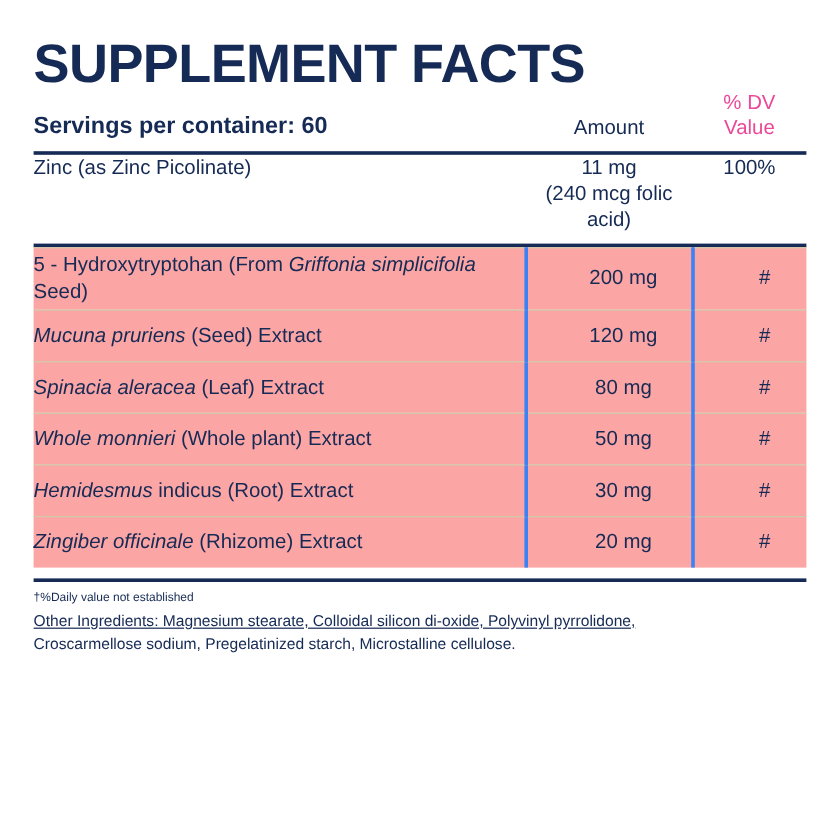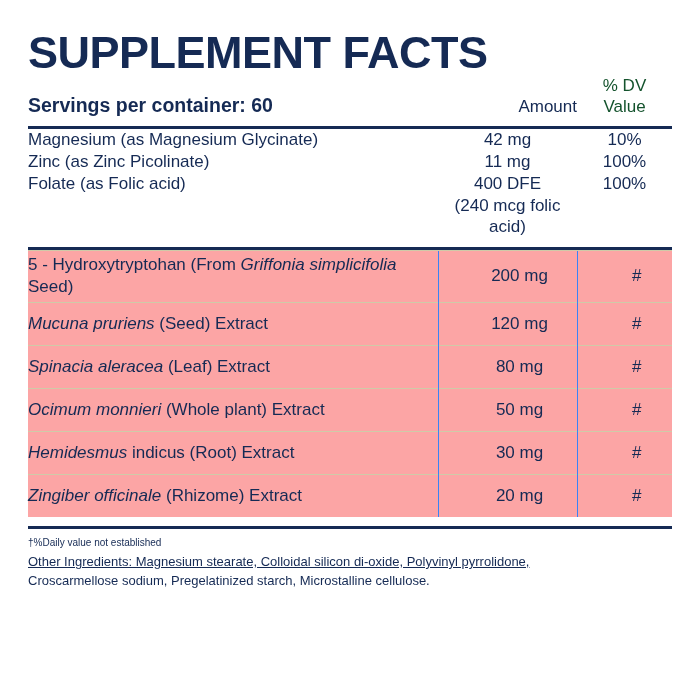--- a/index.html
+++ b/index.html
@@ -40,31 +40,31 @@
   }
   
   .head-row {
     display: flex;
     align-items: flex-end;
     margin-top: -42px;
   }
   .head-spacer { flex: 0 0 410px; }
   .head-amount {
     flex: 0 0 139px;
-    text-align: right;
+    text-align: center;
     font-size: 17px;
     line-height: 1.2;
     color: #152a54;
   }
   .head-dv {
     flex: 1 1 auto;
     text-align: center;
     font-size: 17px;
     line-height: 1.2;
-    color: #14532d;
+    color: #ec4899;
   }
   .rule {
     height: 2.5px;
     background: #152a54;
     margin-top: 9px;
   }
 
   table.facts {
     width: 100%;
     border-collapse: collapse;
@@ -98,21 +98,21 @@
   tr.herb { background: #fca5a5; }
   tr.herb td {
     border-top: 1px solid #cfcaa8;
     height: 43px;
     padding-top: 2px;
     padding-bottom: 2px;
   }
   tr.herb.tall td { height: 52px; }
   tr.herb td.name { padding-right: 6px; }
   tr.herb td.amount, tr.herb td.dv {
-    border-left: 1px solid #3b82f6;
+    border-left: 3px solid #3b82f6;
     padding-left: 24px;
   }
   i { font-style: italic; }
 
   .footer {
     font-size: 13px;
     line-height: 1.45;
     color: #152a54;
     padding-top: 7px;
   }
@@ -138,35 +138,25 @@
     <div class="head-dv">
       <div>% DV</div>
       <div>Value</div>
     </div>
   </div>
 
   <div class="rule"></div>
 
   <table class="facts">
     <tbody>
-        <tr class="vit vit-first">
-      <td class="name">Magnesium (as Magnesium Glycinate)</td>
-      <td class="amount">42 mg</td>
-      <td class="dv">10%</td>
-    </tr>
     <tr class="vit">
       <td class="name">Zinc (as Zinc Picolinate)</td>
       <td class="amount">11 mg</td>
       <td class="dv">100%</td>
     </tr>
-    <tr class="vit">
-      <td class="name">Folate (as Folic acid)</td>
-      <td class="amount">400 DFE</td>
-      <td class="dv">100%</td>
-    </tr>
     <tr class="vit vit-sub">
       <td class="name"></td>
       <td class="amount">(240 mcg folic acid)</td>
       <td class="dv"></td>
     </tr>
   </tbody>
     </table>
 
   <div class="rule"></div>
 
@@ -188,21 +178,21 @@
     </tr>
     <tr class="herb">
       <td class="name">
         <span><i>Spinacia aleracea</i> (Leaf) Extract</span>
       </td>
       <td class="amount">80 mg</td>
       <td class="dv">#</td>
     </tr>
     <tr class="herb">
       <td class="name">
-        <span><i>Ocimum monnieri</i> (Whole plant) Extract</span>
+        <span><i>Whole monnieri</i> (Whole plant) Extract</span>
       </td>
       <td class="amount">50 mg</td>
       <td class="dv">#</td>
     </tr>
     <tr class="herb">
       <td class="name">
         <span><i>Hemidesmus</i> indicus (Root) Extract</span>
       </td>
       <td class="amount">30 mg</td>
       <td class="dv">#</td>

